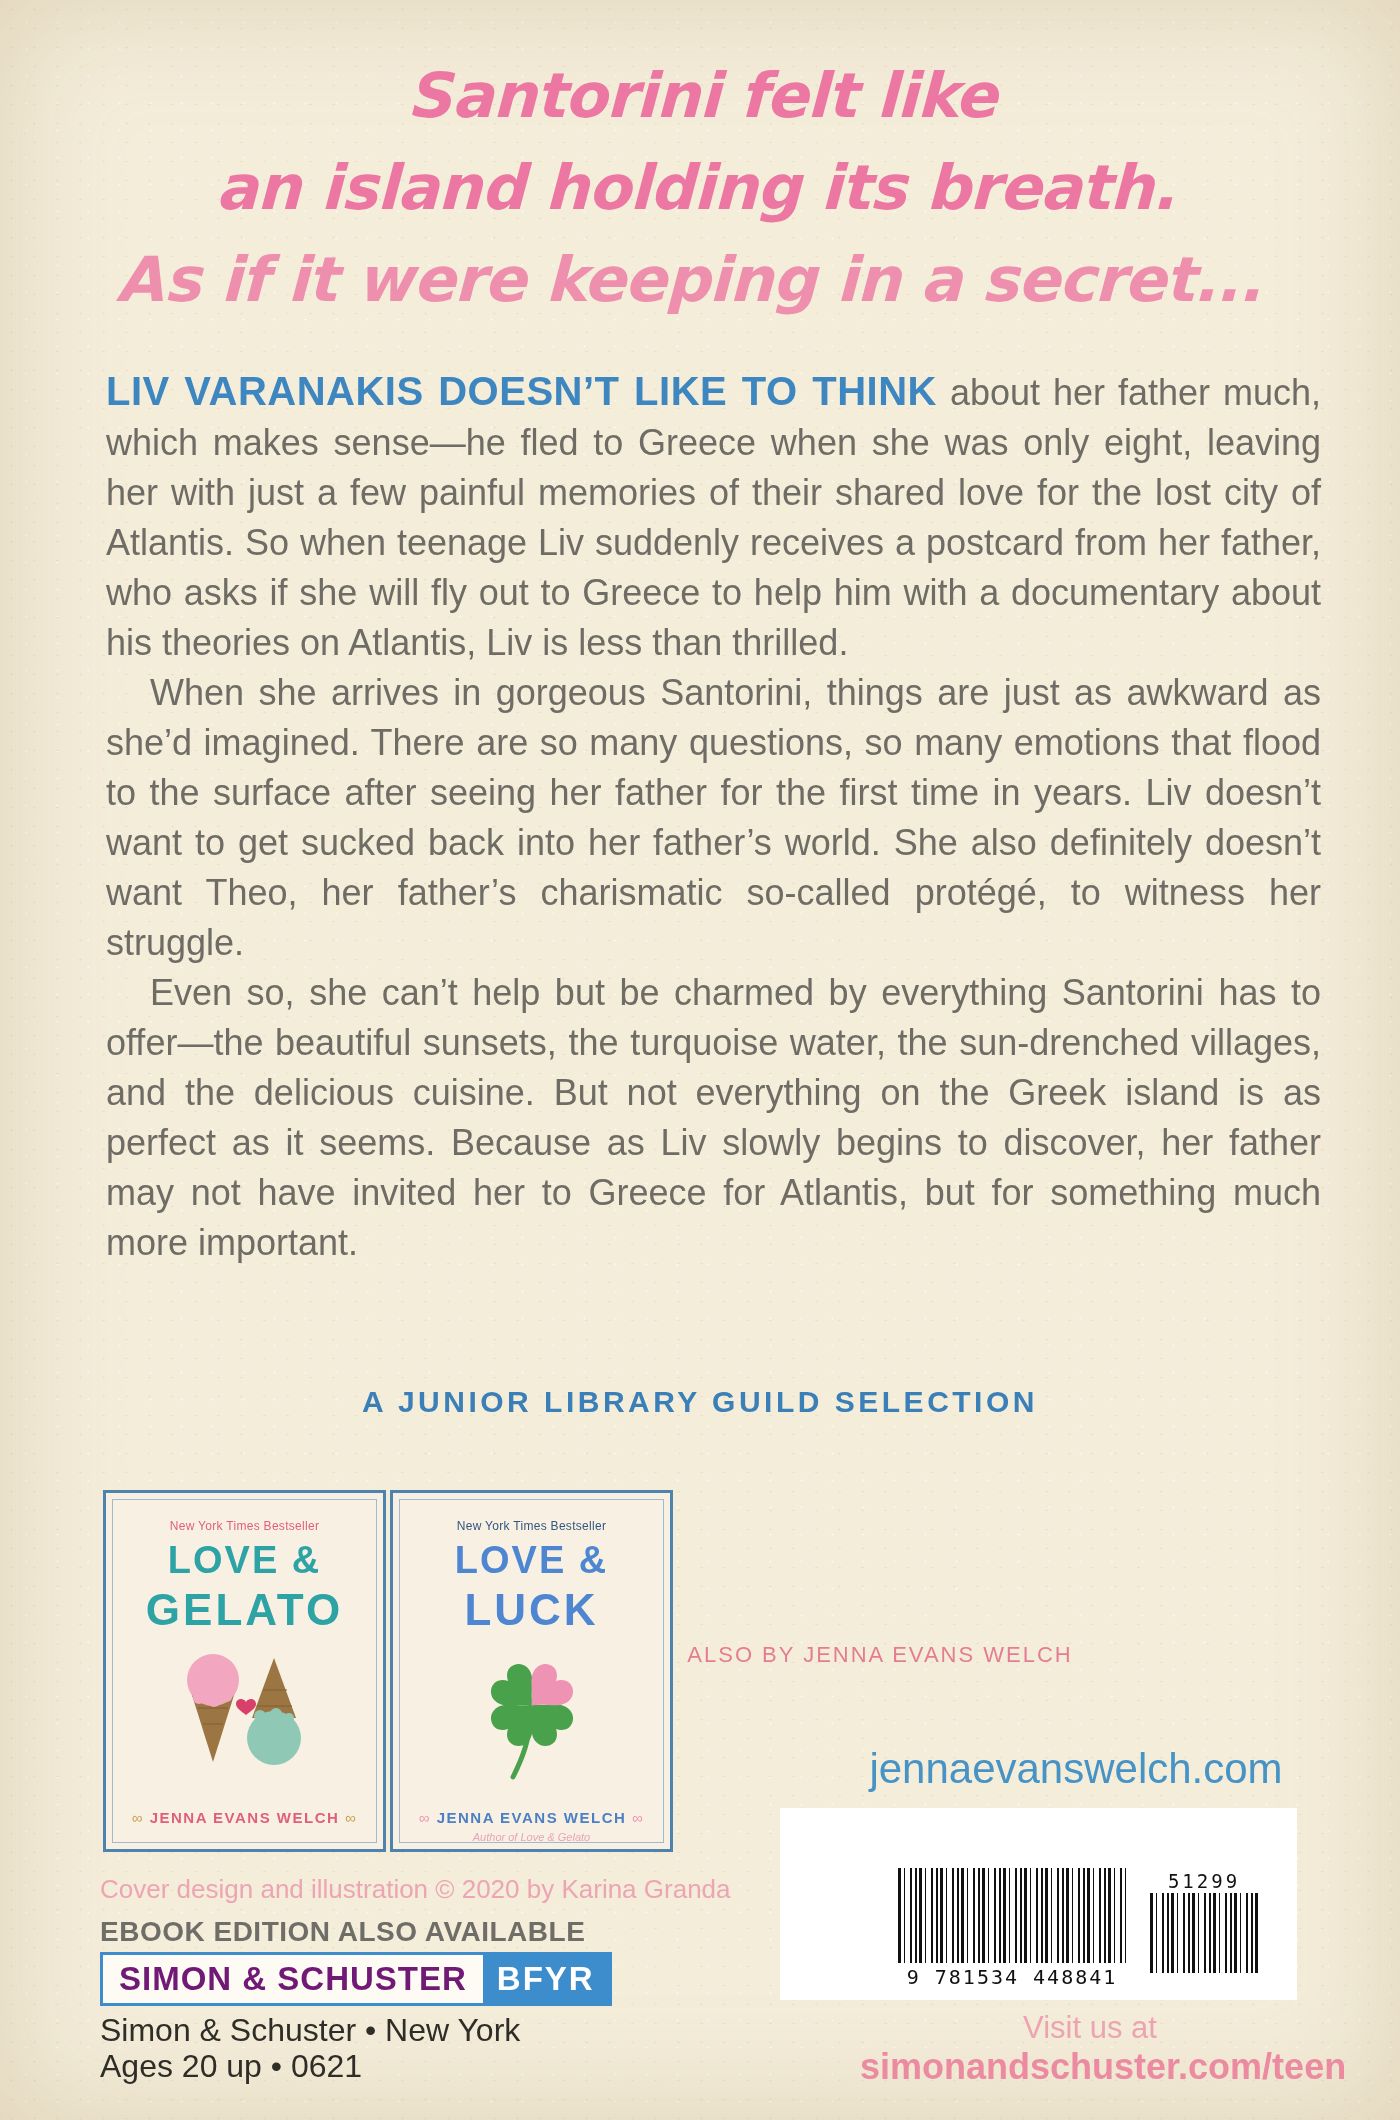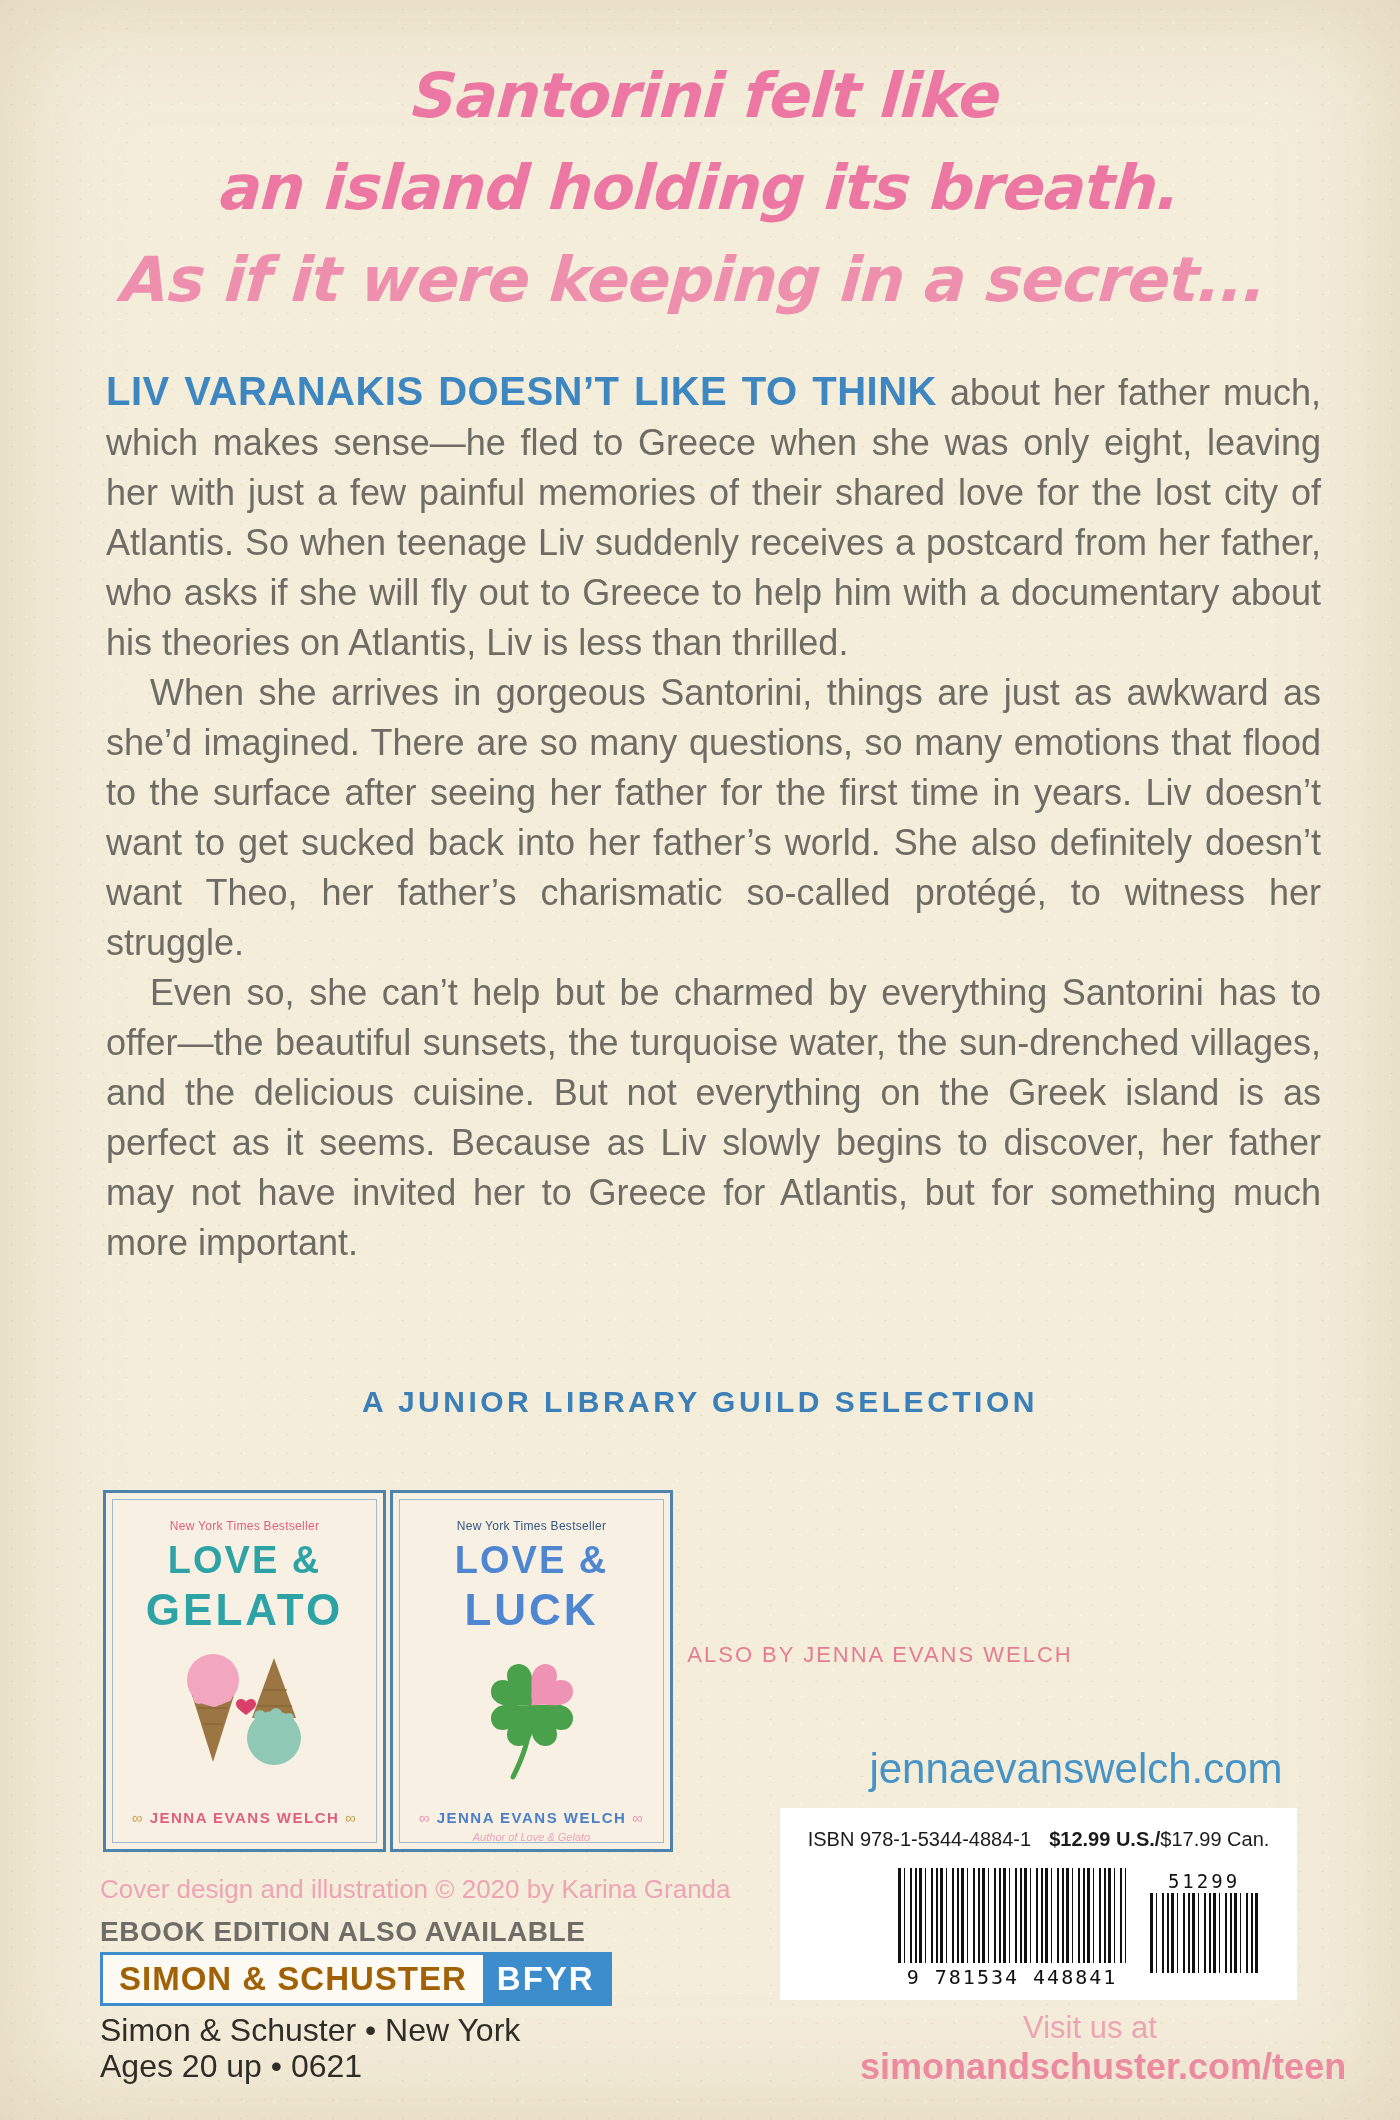--- a/index.html
+++ b/index.html
@@ -81,21 +81,21 @@
   .supp .bars{height:80px;margin-top:1px;}
   .visit{position:absolute;top:2010px;left:860px;width:460px;text-align:center;}
   .visit .v1{color:#eda4b2;font-size:31px;}
   .visit .v2{color:#eb8aa0;font-size:36px;font-weight:700;}
   
   .covercredit{position:absolute;left:100px;top:1874px;color:#eda4b4;font-size:26px;}
   .ebook{position:absolute;left:100px;top:1916px;color:#6f6d68;font-weight:700;
     font-size:28px;letter-spacing:0.5px;}
   .sslogo{position:absolute;left:100px;top:1952px;display:flex;
     border:3px solid #3d8ccb;background:#fdfbf4;}
-  .sslogo .wordmark{color:#a16207;font-weight:700;font-size:33px;letter-spacing:1px;
+  .sslogo .wordmark{color:#701a75;font-weight:700;font-size:33px;letter-spacing:1px;
     padding:4px 16px;line-height:40px;}
   .sslogo .bfyr{background:#3d8ccb;color:#ffffff;font-weight:700;font-size:33px;
     letter-spacing:2px;padding:4px 14px;line-height:40px;}
   .publine{position:absolute;left:100px;top:2012px;color:#2f2d28;font-size:32px;}
   .agesline{position:absolute;left:100px;top:2048px;color:#2f2d28;font-size:32px;}
 </style>
 </head>
 <body>
 
 <div class="paper"></div>
@@ -158,23 +158,20 @@
     </svg>
   </div>
   <div class="author"><span class="swirl">∞</span> <span class="name">JENNA EVANS WELCH</span> <span class="swirl">∞</span></div>
   <div class="subtitle">Author of Love &amp; Gelato</div>
 </div>
 
 <div class="alsoby">ALSO BY JENNA EVANS WELCH</div>
 <div class="website">jennaevanswelch.com</div>
 
 <div class="bcbox">
-  <div class="isbnrow">
-    <span>ISBN 978-1-5344-4884-1</span><span class="price-b">$12.99 U.S./</span><span>$17.99 Can.</span>
-  </div>
   <div class="ean">
     <div class="bars"></div>
     <div class="digits">9 781534 448841</div>
   </div>
   <div class="supp">
     <div class="digits">51299</div>
     <div class="bars"></div>
   </div>
 </div>
 

